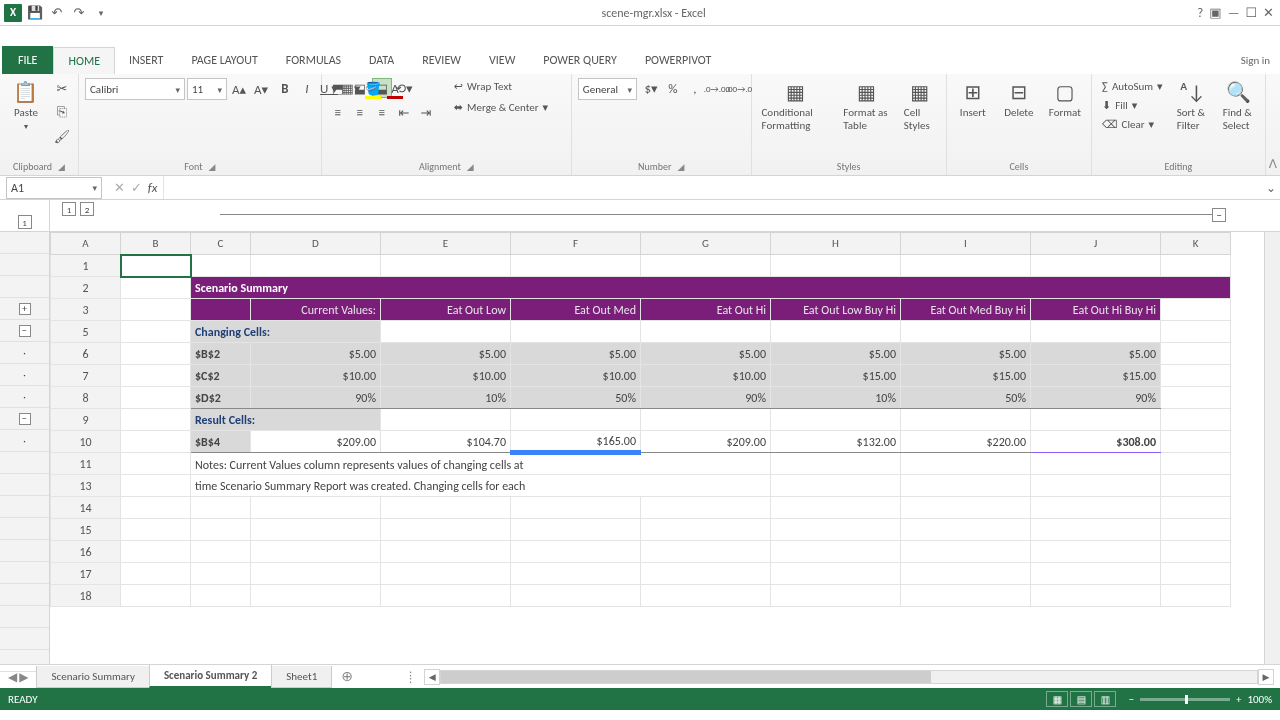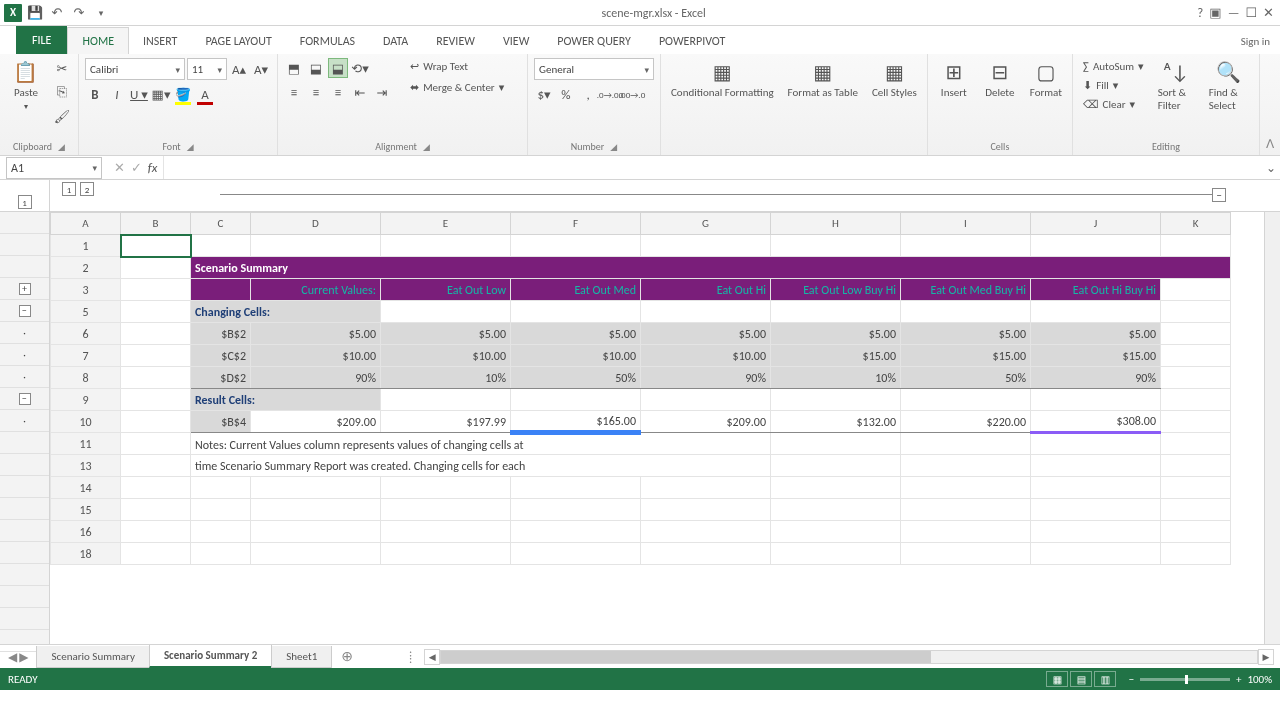--- a/index.html
+++ b/index.html
@@ -7,21 +7,21 @@
 
 
 .titlebar { height:26px; background:#fff; display:flex; align-items:center; border-bottom:1px solid #d4d4d4; }
 .titlebar .qat { display:flex; align-items:center; gap:4px; padding-left:4px; }
 .titlebar .title { flex:1; text-align:center; font-size:12px; color:#666; }
 .titlebar .winbtns { display:flex; gap:6px; padding-right:6px; color:#666; font-size:13px; }
 .excel-icon { width:18px; height:18px; background:#217346; color:#fff; font-size:11px; font-weight:bold; display:flex; align-items:center; justify-content:center; border-radius:1px; }
 .qat-btn { width:18px; height:18px; display:flex; align-items:center; justify-content:center; color:#666; cursor:pointer; font-size:13px; }
 
 
-.ribtabs { height:28px; background:#fff; display:flex; align-items:flex-end; padding-left:16px; }
+.ribtabs { height:28px; background:#fff; display:flex; align-items:center; padding-left:2px;margin-top:20px; }
 .ribtabs .tab { padding:6px 14px; font-size:12px; color:#555; cursor:pointer; }
 .ribtabs .tab.file { background:#217346; color:#fff; padding:7px 16px; }
 .ribtabs .tab.active { color:#217346; border:1px solid #d4d4d4; border-bottom:none; background:#f5f5f5; }
 .ribtabs .signin { margin-left:auto; padding:6px 10px; color:#666; font-size:11px; }
 
 
 .ribbon { height:102px; background:linear-gradient(#f9f9f9,#f1f1f1); border-bottom:1px solid #d4d4d4; display:flex; }
 .group { border-right:1px solid #e0e0e0; display:flex; flex-direction:column; justify-content:space-between; padding:4px 6px 2px; }
 .group .glabel { font-size:10px; color:#777; text-align:center; padding-top:2px; display:flex; justify-content:center; align-items:center; gap:6px; }
 .group .gbody { display:flex; gap:6px; align-items:flex-start; flex:1; }
@@ -60,23 +60,23 @@
 .grid { flex:1; overflow:hidden; position:relative; }
 table.sheet { border-collapse:collapse; table-layout:fixed; }
 table.sheet th { background:#f3f3f3; border:1px solid #d4d4d4; font-weight:normal; font-size:11px; color:#555; height:22px; }
 table.sheet td { border:1px solid #e4e4e4; height:22px; font-size:12px; padding:0 4px; font-family:Calibri,sans-serif; }
 .colA{width:70px}.colB{width:70px}.colC{width:60px}.colD{width:130px}.colE{width:130px}.colF{width:130px}.colG{width:130px}.colH{width:130px}.colI{width:130px}.colJ{width:130px}.colK{width:70px}
 th.colA { background:#e2e2e2; }
 td.rh { background:#f3f3f3; text-align:center; font-size:11px; color:#555; border:1px solid #d4d4d4; }
 .sel-cell { outline:2px solid #217346; outline-offset:-1px; }
 
 .hdr-purple { background:#7a1e7a; color:#fff; font-weight:bold; padding-left:6px; }
-.hdr-purple2 { background:#7a1e7a; color:#14b8a6; text-align:right; padding-right:6px; }
+.hdr-purple2 { background:#7a1e7a; color:#e5e5e5; text-align:right; padding-right:6px; }
 .section { color:#1f3f77; font-weight:bold; background:#d9d9d9; border-top:1px solid #888!important; }
-.cellname { background:#d9d9d9; text-align:right; font-weight:normal; }
+.cellname { background:#d9d9d9; text-align:left; font-weight:bold; }
 .val { text-align:right; background:#d9d9d9; }
 .val-b { text-align:right; background:#d9d9d9; border-bottom:1px solid #888!important; }
 .result { text-align:right; }
 
 
 .sheetbar { height:24px; border-top:1px solid #d4d4d4; display:flex; align-items:center; background:#fff; }
 .sheetbar .nav { display:flex; gap:2px; padding:0 8px; color:#888; }
 .sheetbar .tabs { display:flex; align-items:flex-end; height:100%; }
 .sheetbar .stab { padding:4px 14px; border:1px solid #ccc; border-top:none; font-size:11px; color:#555; cursor:pointer; background:#f0f0f0; margin-right:-1px; }
 .sheetbar .stab.active { background:#fff; font-weight:bold; border-bottom:2px solid #217346; }
@@ -146,21 +146,21 @@
         <div class="smallbtn">🖌</div>
       </div>
     </div>
     <div class="glabel">
         <span>Clipboard</span>
         <span class="launcher">◢</span>
       </div>
   </div>
 
   <div class="group" style="min-width:190px;">
-    <div class="gbody" style="flex-direction:column;gap:4px;">
+    <div class="gbody" style="gap:4px;">
       <div class="row">
         <div class="sel" style="width:100px;">Calibri</div>
         <div class="sel" style="width:40px;">11</div>
         <div class="smallbtn">A▴</div>
         <div class="smallbtn">A▾</div>
       </div>
       <div class="row">
         <div class="smallbtn" style="font-weight:bold;">B</div>
         <div class="smallbtn" style="font-style:italic;">I</div>
         <div class="smallbtn" style="text-decoration:underline;">U ▾</div>
@@ -200,21 +200,21 @@
         <div class="txtop"><span>⬌</span><span>Merge &amp; Center</span> ▾</div>
       </div>
     </div>
     <div class="glabel">
         <span>Alignment</span>
         <span class="launcher">◢</span>
       </div>
   </div>
 
   <div class="group" style="min-width:130px;">
-    <div class="gbody" style="flex-direction:column;gap:4px;">
+    <div class="gbody" style="flex-direction:row;gap:4px;">
       <div class="sel" style="width:120px;">General</div>
       <div class="row">
         <div class="smallbtn">$▾</div>
         <div class="smallbtn">%</div>
         <div class="smallbtn">,</div>
         <div class="smallbtn" style="font-size:9px;">.0→.00</div>
         <div class="smallbtn" style="font-size:9px;">.00→.0</div>
       </div>
     </div>
     <div class="glabel">
@@ -231,20 +231,23 @@
         </div>
       <div class="rbtn">
           <span class="ic">▦</span>
           <span>Format as Table</span>
         </div>
       <div class="rbtn">
           <span class="ic">▦</span>
           <span>Cell Styles</span>
         </div>
     </div>
+    <div class="glabel">
+        <span>Styles</span>
+      </div>
   </div>
 
   <div class="group">
     <div class="gbody">
       <div class="rbtn">
           <span class="ic">⊞</span>
           <span>Insert</span>
         </div>
       <div class="rbtn">
           <span class="ic">⊟</span>
@@ -479,26 +482,26 @@
             <td></td>
             <td></td>
             <td></td>
           </tr>
 
       <tr>
             <td class="rh">10</td>
             <td></td>
         <td class="cellname" style="border-bottom:1px solid #888;">$B$4</td>
         <td class="result" style="border-bottom:1px solid #888;">$209.00</td>
-        <td class="result" style="border-bottom:1px solid #888;">$197.99</td>
+        <td class="result" style="border-bottom:1px solid #888;">$104.70</td>
         <td class="result" style="border-bottom:5px solid #3b82f6;">$165.00</td>
         <td class="result" style="border-bottom:1px solid #888;">$209.00</td>
         <td class="result" style="border-bottom:1px solid #888;">$132.00</td>
         <td class="result" style="border-bottom:1px solid #888;">$220.00</td>
-        <td class="result" style="border-bottom:3px solid #8b5cf6;">$308.00</td>
+        <td class="result" style="border-bottom:1px solid #8b5cf6;font-weight:bold;">$308.00</td>
             <td></td>
           </tr>
 
       <tr>
             <td class="rh">11</td>
             <td></td>
         <td colspan="5">Notes:  Current Values column represents values of changing cells at</td>
             <td></td>
             <td></td>
             <td></td>
@@ -537,20 +540,33 @@
             <td></td>
             <td></td>
             <td></td>
             <td></td>
             <td></td>
             <td></td>
             <td></td>
           </tr>
       <tr>
             <td class="rh">16</td>
+            <td></td>
+            <td></td>
+            <td></td>
+            <td></td>
+            <td></td>
+            <td></td>
+            <td></td>
+            <td></td>
+            <td></td>
+            <td></td>
+          </tr>
+      <tr>
+            <td class="rh">17</td>
             <td></td>
             <td></td>
             <td></td>
             <td></td>
             <td></td>
             <td></td>
             <td></td>
             <td></td>
             <td></td>
             <td></td>

